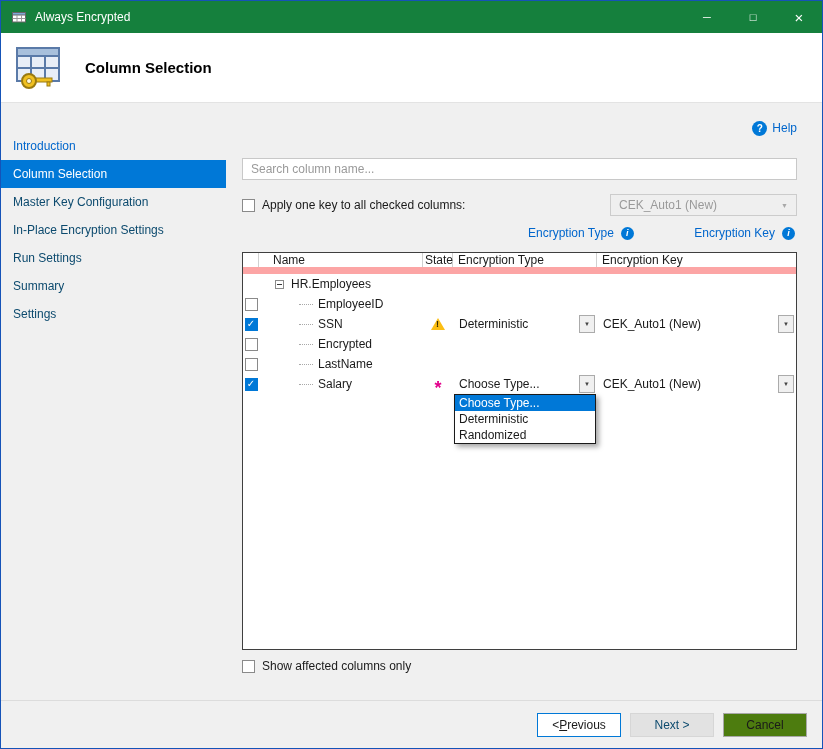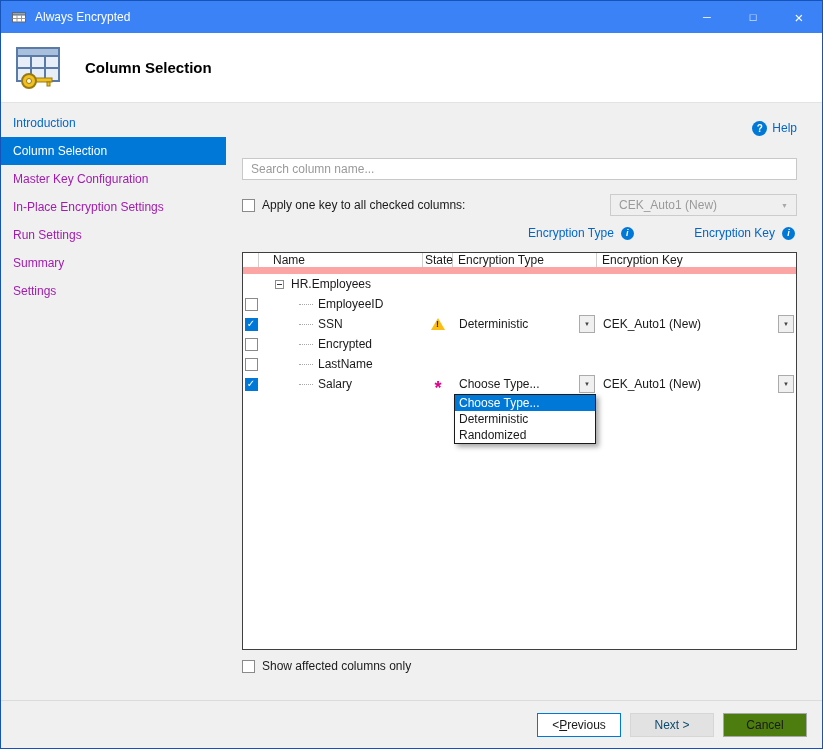--- a/index.html
+++ b/index.html
@@ -3,39 +3,39 @@
 <meta charset="utf-8">
 <style>
   * { margin:0; padding:0; box-sizing:border-box; }
   html,body { background:#4a4a4a; }
   body { font-family:"Liberation Sans", sans-serif; font-size:12px; color:#1a1a1a; }
 
   .window { width:823px; height:749px; background:#f0f0f0; border:1px solid #1553b8;
             display:flex; flex-direction:column; overflow:hidden; }
 
   
-  .titlebar { height:32px; background:#3b82f6; display:flex; align-items:center;
+  .titlebar { height:32px; background:#15803d; display:flex; align-items:center;
               color:#fff; flex-shrink:0; }
   .app-icon { width:16px; height:16px; margin:0 8px 0 10px; display:inline-flex; }
   .tb-title { font-size:12px; }
   .win-controls { margin-left:auto; display:flex; height:100%; }
   .win-btn { width:46px; height:100%; display:flex; align-items:center; justify-content:center;
              font-size:11px; cursor:default; }
   .win-btn.close-btn { font-size:15px; }
 
   
   .header { background:#fff; height:70px; display:flex; align-items:center;
             padding-left:12px; flex-shrink:0; border-bottom:1px solid #e3e3e3; }
   .header-icon { display:inline-flex; }
   .header-title { font-size:15px; font-weight:bold; margin-left:20px; color:#000; }
 
   
   .bodyrow { flex:1; display:flex; min-height:0; }
-  .sidebar { width:225px; flex-shrink:0; padding-top:6px; }
-  .side-item { height:28px; line-height:28px; padding-left:12px; font-size:12px; color:#a21caf; cursor:default; }
+  .sidebar { width:225px; flex-shrink:0; padding-top:6px;margin-top:23px; }
+  .side-item { height:28px; line-height:28px; padding-left:12px; font-size:12px; color:#0c4a6e; cursor:default; }
   .side-item.visited { color:#0066cc; }
   .side-item.active { background:#0078d7; color:#fff; }
 
   .main { flex:1; position:relative; padding:5px 25px 0 16px; }
 
   .help-row { display:flex; justify-content:flex-end; align-items:center; gap:5px;
               margin-top:12px; height:16px; }
   .help-icon { width:15px; height:15px; border-radius:50%; background:#0078d7; color:#fff;
                display:inline-flex; align-items:center; justify-content:center;
                font-size:10px; font-weight:bold; }

